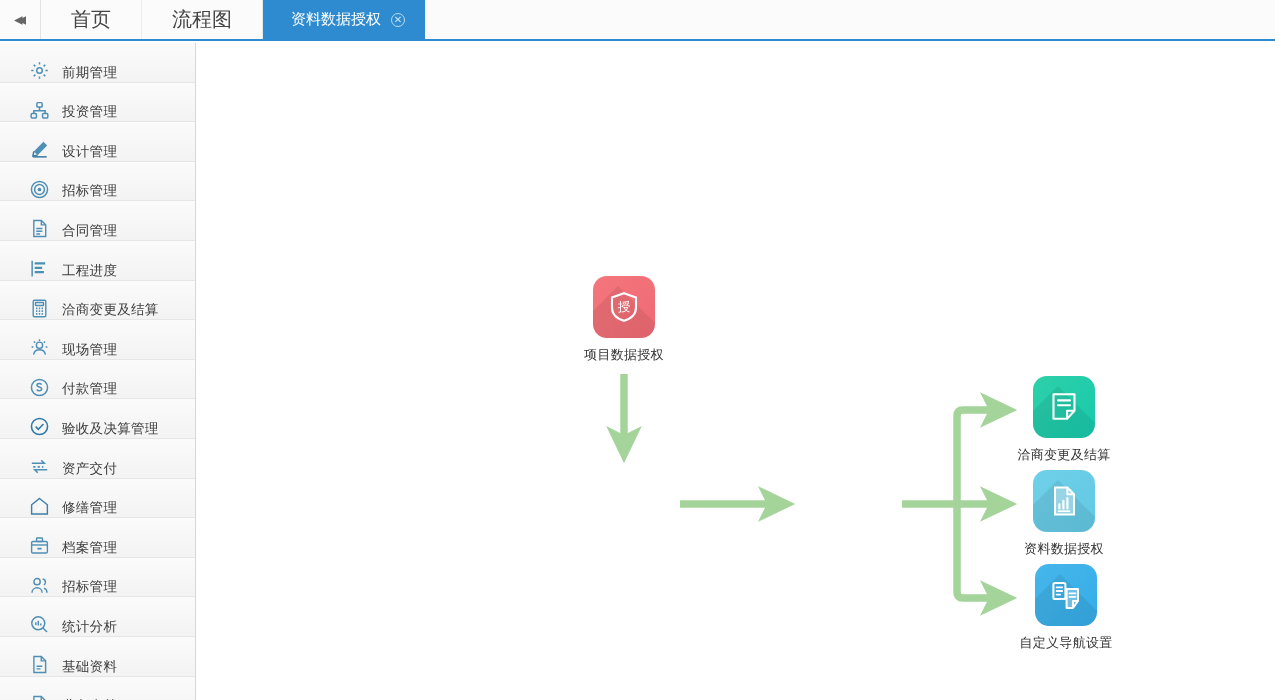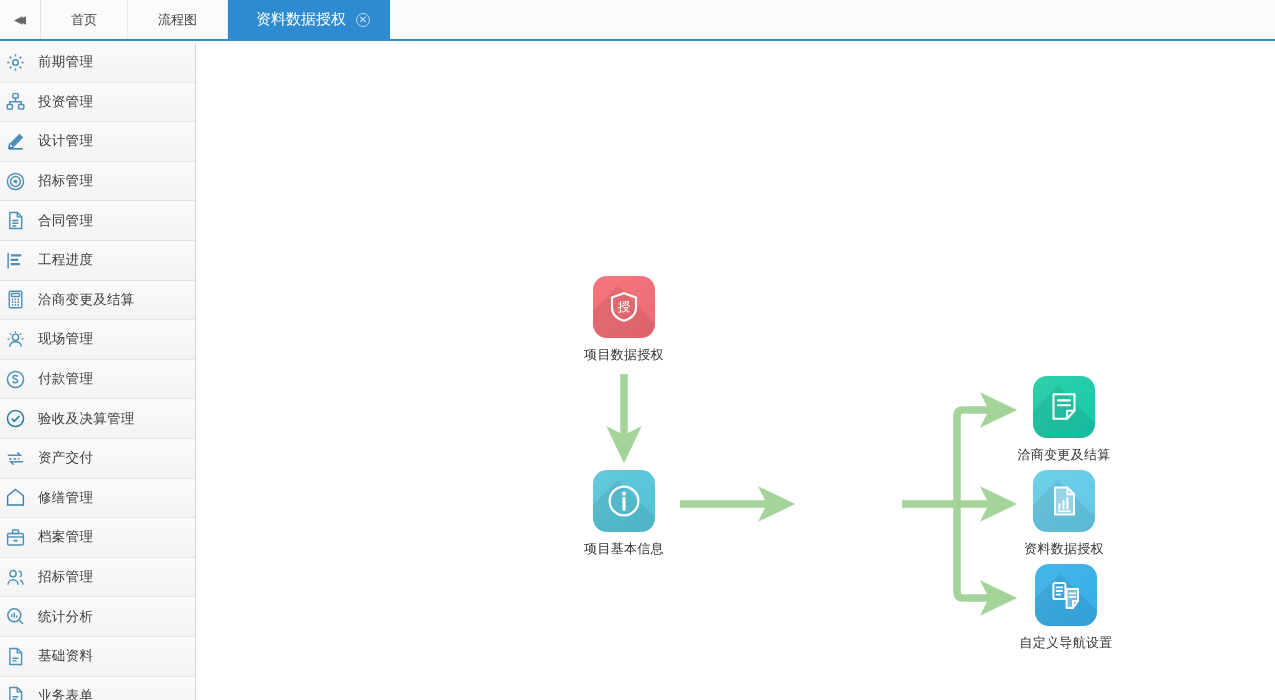--- a/index.html
+++ b/index.html
@@ -27,21 +27,21 @@
   }
   .dbl-left {
     color: #666; font-size: 17px; line-height: 1;
     letter-spacing: -5px; padding-right: 5px;
     font-family: "DejaVu Sans", sans-serif;
   }
   .tab {
     height: 39px;
     display: flex; align-items: center; justify-content: center;
     padding: 0 30px;
-    font-size: 13px;
+    font-size: 20px;
     color: #444;
     cursor: pointer;
     background: #fbfbfb;
     border-right: 1px solid #ececec;
     white-space: nowrap;
   }
   .tab.spacer-left { border-right: 1px solid #e8e8e8; }
   .tab.active {
     background: #2e8bd0;
     color: #ffffff;
@@ -60,22 +60,22 @@
   
   #sidebar {
     position: absolute; left: 0; top: 43px;
     width: 196px; height: 657px;
     background: #f7f7f7;
     border-right: 1px solid #d8d8d8;
     overflow: hidden;
   }
   .side-item {
     height: 39.6px;
-    display: flex; align-items: center;
-    padding-left: 4px;
+    display: flex; align-items: flex-end;
+    padding-left: 28px;
     border-bottom: 1px solid #e6e6e6;
     cursor: pointer;
     background: linear-gradient(#fbfbfb, #f3f3f3);
   }
   .side-ico {
     width: 22px; height: 22px; margin-right: 12px;
     display: flex; align-items: center; justify-content: center;
     flex: 0 0 22px;
   }
   .side-ico svg { display: block; }
@@ -353,30 +353,20 @@
   <div class="node" style="left:367px; top:233px;">
     <div class="tile t-red">
       <svg width="34" height="34" viewBox="0 0 34 34">
         <path d="M17 3.2 L29 7.4 v10.2 c0 6.6-5 11.2-12 13.2 -7-2-12-6.6-12-13.2 V7.4 Z" fill="none" stroke="#ffffff" stroke-width="2.1"></path>
         <text x="17" y="21.4" font-size="12.6" fill="#ffffff" text-anchor="middle" font-family="'DejaVu Sans', sans-serif">授</text>
       </svg>
     </div>
     <div class="cap">项目数据授权</div>
   </div>
 
-  <div class="node" style="left:367px; top:427px;">
-    <div class="tile t-cyan">
-      <svg width="38" height="38" viewBox="0 0 38 38">
-        <circle cx="19" cy="19" r="14.4" fill="none" stroke="#ffffff" stroke-width="2.3"></circle>
-        <circle cx="19" cy="11.6" r="2.1" fill="#ffffff"></circle>
-        <path d="M19 16.4 v11" stroke="#ffffff" stroke-width="3.2" stroke-linecap="round"></path>
-      </svg>
-    </div>
-    <div class="cap">项目基本信息</div>
-  </div>
 
 
   <div class="node" style="left:807px; top:333px;">
     <div class="tile t-green">
       <svg width="34" height="34" viewBox="0 0 34 34">
         <path d="M6.5 4.2h21v16.6l-7.4 8H6.5z" fill="none" stroke="#ffffff" stroke-width="2.1" stroke-linejoin="round"></path>
         <path d="M27.5 20.8h-7.4v8" fill="none" stroke="#ffffff" stroke-width="2.1" stroke-linejoin="round"></path>
         <path d="M11 10.4h12M11 15.2h12" stroke="#ffffff" stroke-width="2.1" stroke-linecap="round"></path>
       </svg>
     </div>

